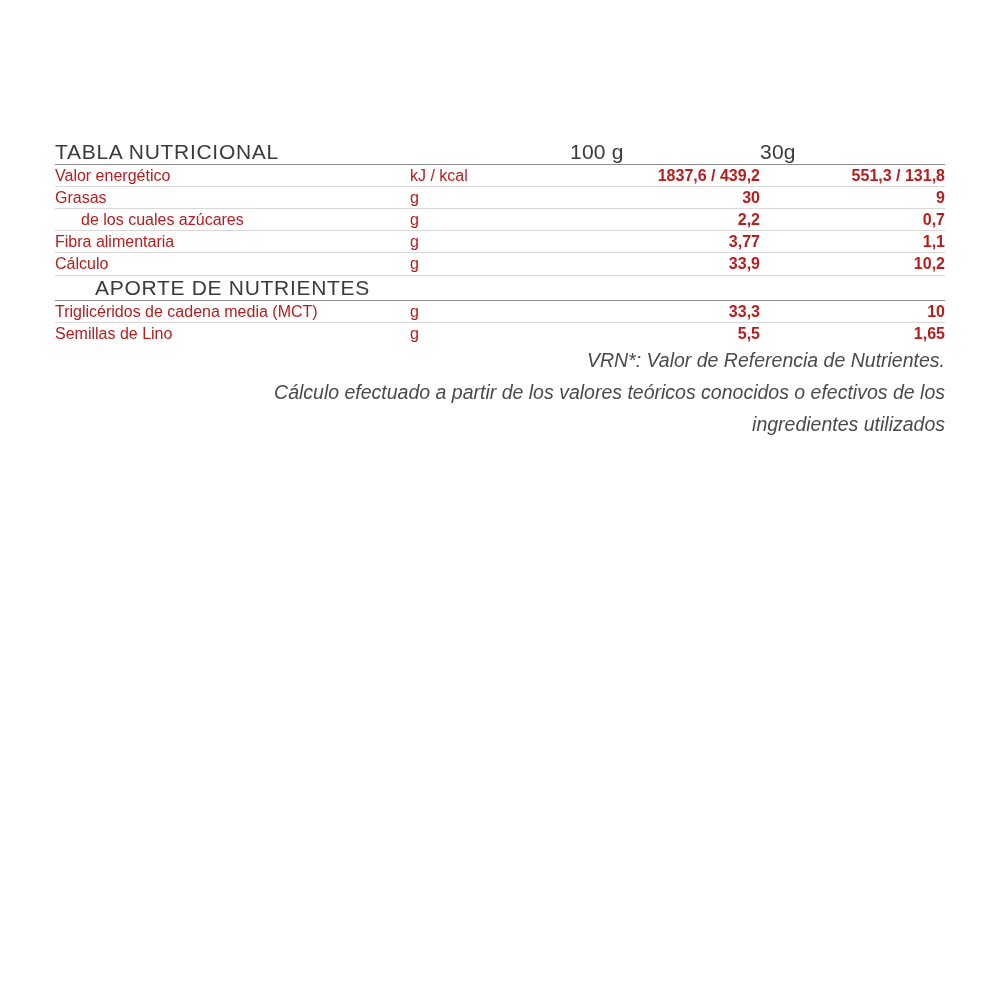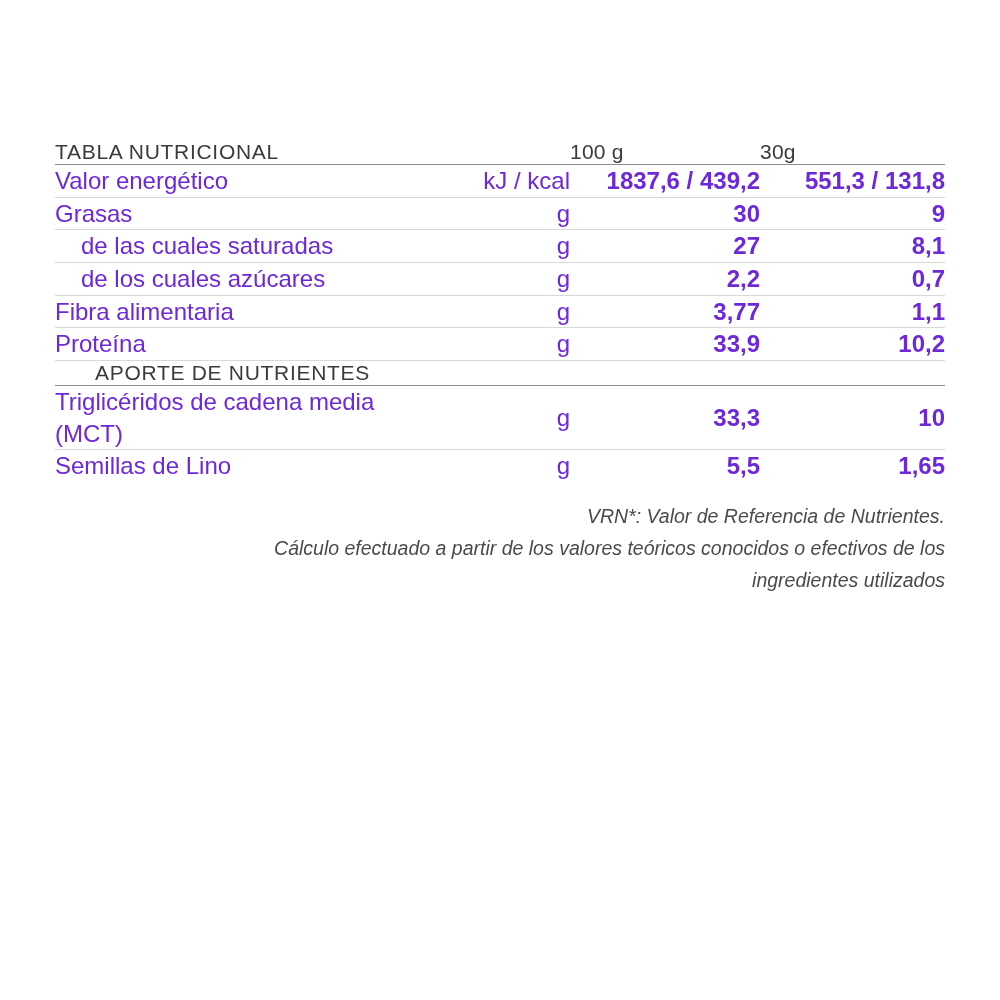--- a/index.html
+++ b/index.html
@@ -66,35 +66,34 @@
     letter-spacing: 0.7px;
     color: #3b3b3b;
     padding-top: 18px;
     padding-bottom: 14px;
     border-bottom: 1.5px solid #8d8d8d;
     border-top: 1px solid #d8d8d8;
   }
 
   
   .data-row td {
-    font-size: 24px;
-    color: #6d28d9;
+    font-size: 16px;
+    color: #b91c1c;
     padding-top: 13px;
     padding-bottom: 13px;
     border-bottom: 1px solid #d8d8d8;
     line-height: 1.32;
   }
   .data-row td.name { text-align: left; }
-  .data-row td.unit { text-align: right; }
+  .data-row td.unit { text-align: left; }
   .data-row td.val  { text-align: right; font-weight: bold; }
   .data-row.indent td.name { padding-left: 26px; }
   .data-row.last td { border-bottom: none; }
 
   .footnote {
-    margin-top: 18px;
     text-align: right;
     font-style: italic;
     font-size: 19.5px;
     color: #4a4a4a;
     line-height: 1.65;
   }
   .footnote .ln { display: block; }
 </style>
 </head>
 <body>
@@ -123,39 +122,33 @@
             <td class="val">1837,6 / 439,2</td>
             <td class="val">551,3 / 131,8</td>
           </tr>
           <tr class="data-row">
             <td class="name">Grasas</td>
             <td class="unit">g</td>
             <td class="val">30</td>
             <td class="val">9</td>
           </tr>
           <tr class="data-row indent">
-            <td class="name">de las cuales saturadas</td>
-            <td class="unit">g</td>
-            <td class="val">27</td>
-            <td class="val">8,1</td>
-          </tr>
-          <tr class="data-row indent">
             <td class="name">de los cuales azúcares</td>
             <td class="unit">g</td>
             <td class="val">2,2</td>
             <td class="val">0,7</td>
           </tr>
           <tr class="data-row">
             <td class="name">Fibra alimentaria</td>
             <td class="unit">g</td>
             <td class="val">3,77</td>
             <td class="val">1,1</td>
           </tr>
           <tr class="data-row">
-            <td class="name">Proteína</td>
+            <td class="name">Cálculo</td>
             <td class="unit">g</td>
             <td class="val">33,9</td>
             <td class="val">10,2</td>
           </tr>
         </tbody>
       <tbody>
         <tr class="sec-row">
           <td>APORTE DE NUTRIENTES</td>
           <td></td>
           <td></td>

